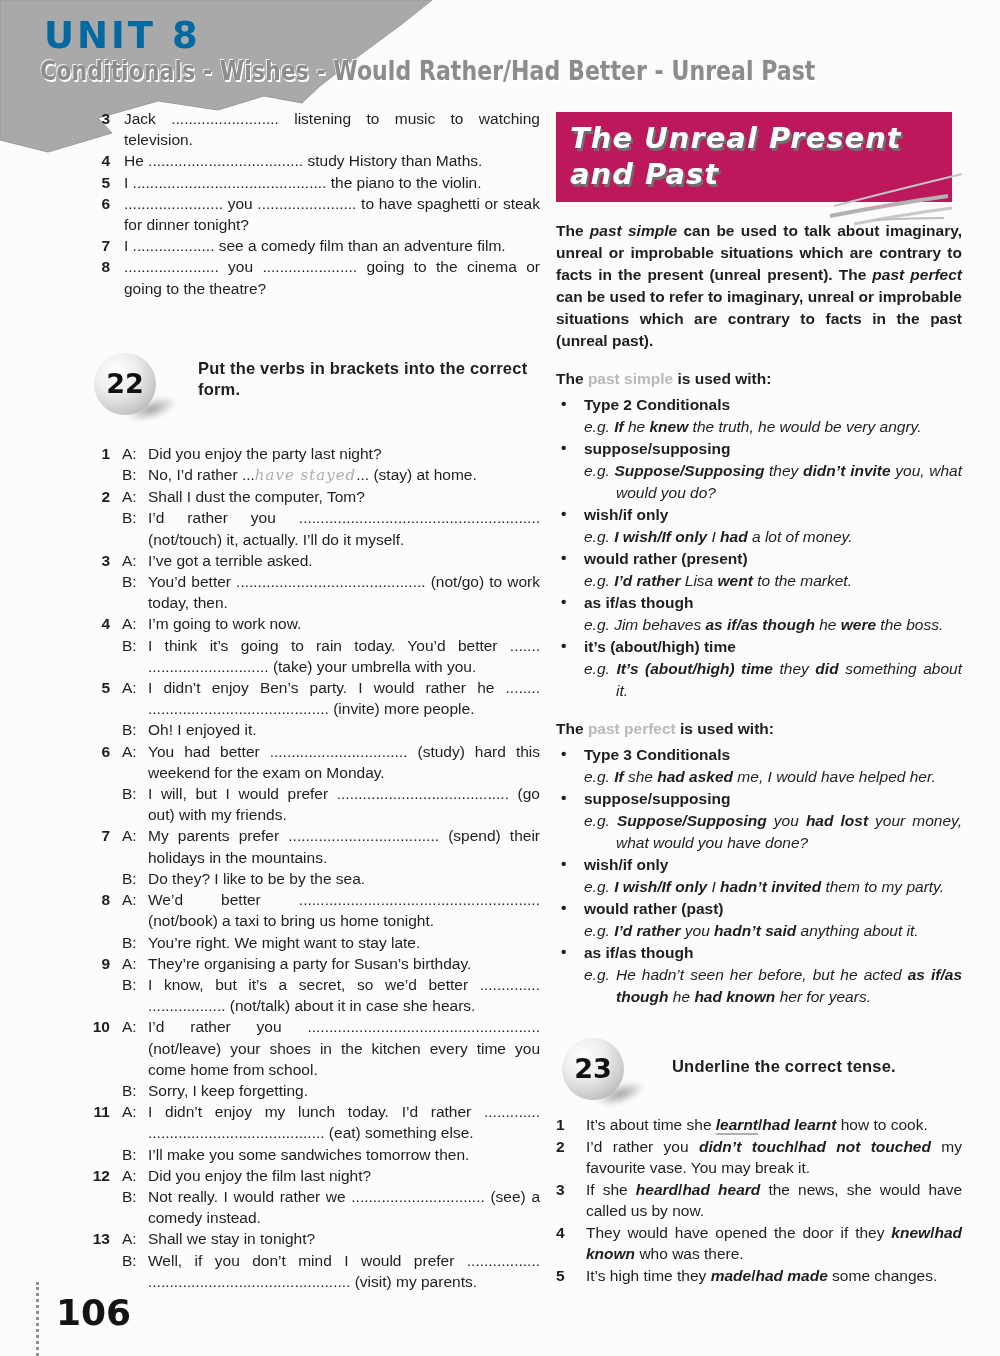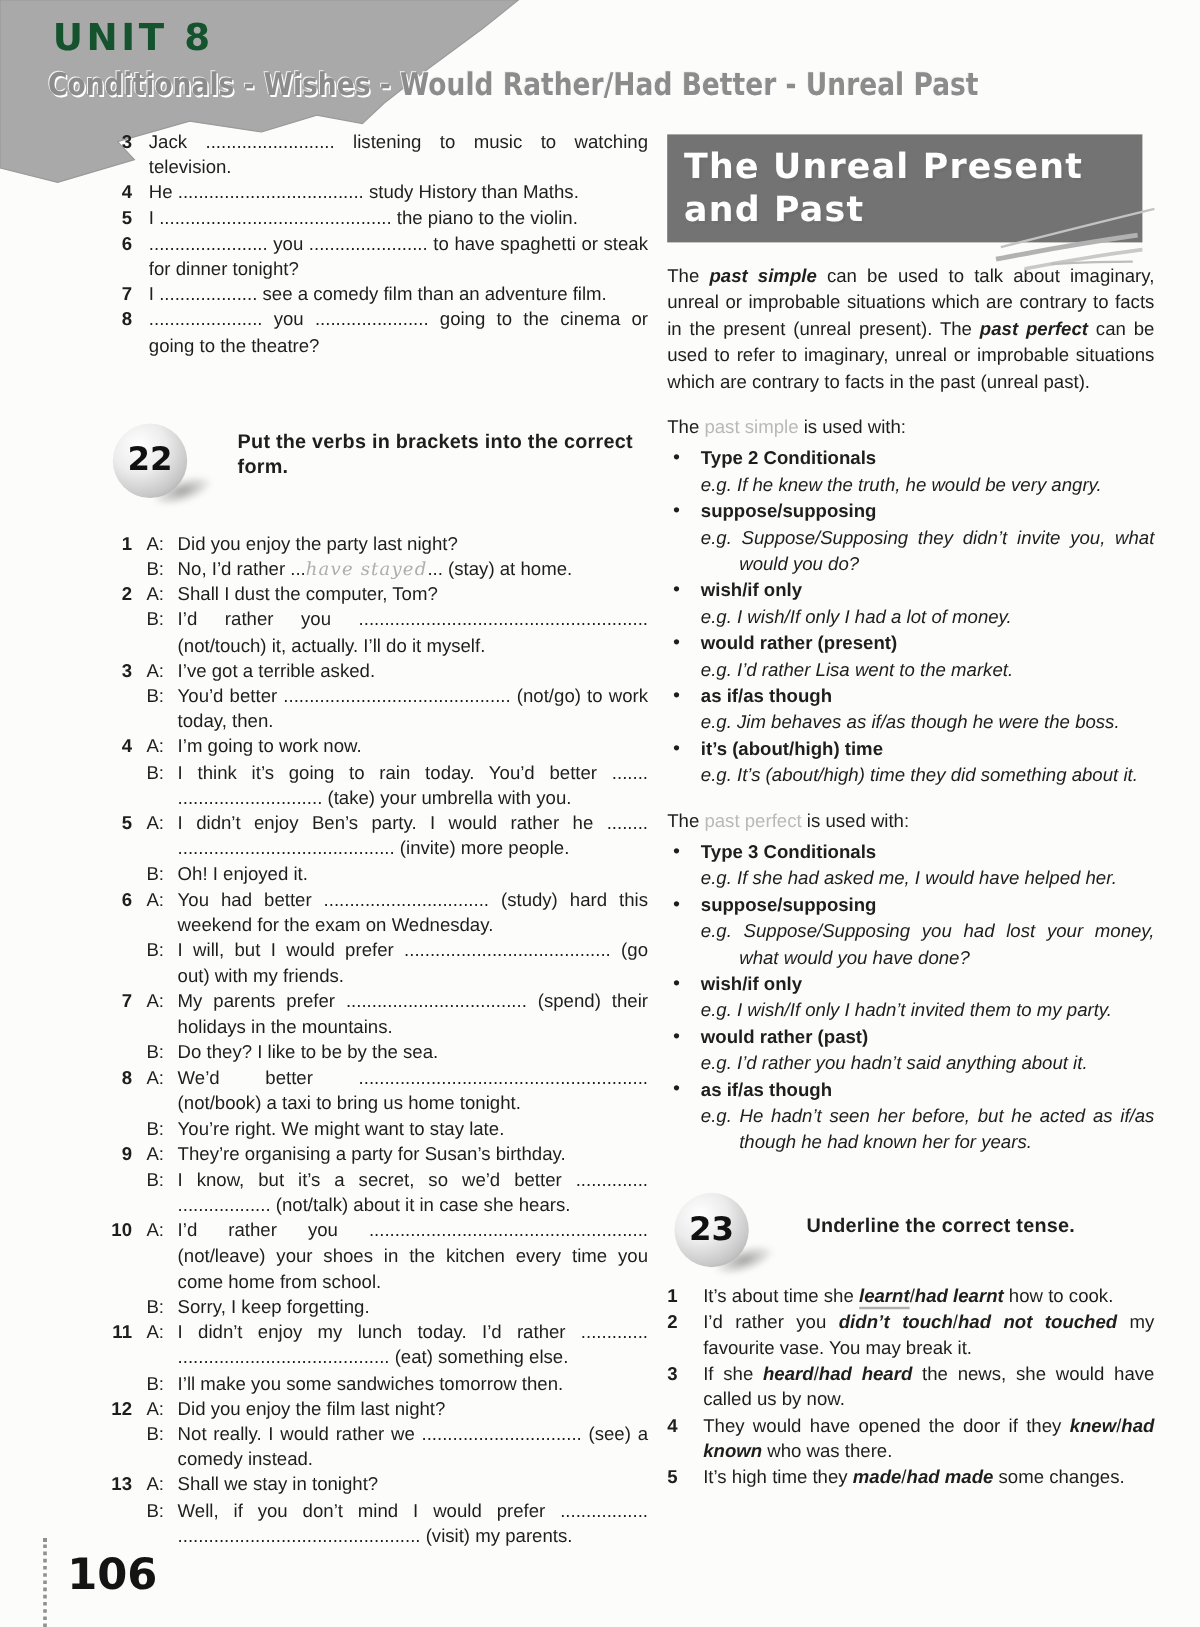--- a/index.html
+++ b/index.html
@@ -7,33 +7,33 @@
     width:1000px;height:1356px;position:relative;overflow:hidden;
     background:#fcfcfa;color:#1e1e1e;
     font-family:"Liberation Sans",sans-serif;
   }
   .page{position:absolute;inset:0;}
 
   
   .torn-svg{position:absolute;left:0;top:0;}
   .unit-title{
     position:absolute;left:44px;top:14px;
-    color:#14532d;font-weight:bold;font-size:31px;letter-spacing:3px;
+    color:#0369a1;font-weight:bold;font-size:37px;letter-spacing:3px;
     font-family:"DejaVu Sans",sans-serif;
   }
   .unit-subtitle{
     position:absolute;left:40px;top:56px;white-space:nowrap;
     font-family:"DejaVu Sans",sans-serif;font-weight:bold;font-size:26px;
     color:#8c8c8c;letter-spacing:0px;
     transform:scaleX(0.85);transform-origin:left center;
     text-shadow:1.5px 1.5px 0 #ffffff,-1px -1px 0 #f2f2f2;
   }
 
   
-  .seg-b{font-weight:normal;}
+  .seg-b{font-weight:bold;}
   .seg-bi{font-weight:bold;font-style:italic;}
   .seg-u{border-bottom:2px solid #b0b0b0;}
   .seg-gray{color:#b9b9b9;}
   .seg-hand{
     color:#aeaeae;font-style:italic;letter-spacing:1px;
     font-family:"DejaVu Serif",serif;font-size:15px;
   }
 
   
   .col-left{
@@ -69,22 +69,23 @@
   .dlg-line{display:flex;}
   .dlg-label{width:26px;flex:none;}
   .dlg-text{flex:1;text-align:justify;}
 
   
   .col-right{
     position:absolute;left:556px;top:112px;width:406px;
     font-size:15.5px;line-height:22px;
   }
   .banner{
-    position:relative;width:382px;height:74px;background:#737373;
+    position:relative;width:382px;height:74px;background:#be185d;
     padding:8px 0 8px 14px;
+    font-style:italic;
   }
   .banner-line{
     font-family:"DejaVu Sans",sans-serif;font-weight:bold;font-size:29px;line-height:36px;
     color:#ffffff;letter-spacing:1px;
     text-shadow:2px 2.5px 0 #6f6f6f;
   }
   .doodle{position:absolute;right:-14px;bottom:-28px;}
 
   .intro{margin-top:18px;text-align:justify;}
   .section{margin-top:16px;}
@@ -244,21 +245,21 @@
               </div>
             </div>
         </div>
 
         <div class="dlg-item">
           <div class="dlg-num">6</div>
           <div class="dlg-lines">
 
               <div class="dlg-line">
                 <div class="dlg-label">A:</div>
-                <div class="dlg-text"><span>You had better ................................ (study) hard this weekend for the exam on Wednesday.</span></div>
+                <div class="dlg-text"><span>You had better ................................ (study) hard this weekend for the exam on Monday.</span></div>
               </div>
 
               <div class="dlg-line">
                 <div class="dlg-label">B:</div>
                 <div class="dlg-text"><span>I will, but I would prefer ........................................ (go out) with my friends.</span></div>
               </div>
             </div>
         </div>
 
         <div class="dlg-item">

